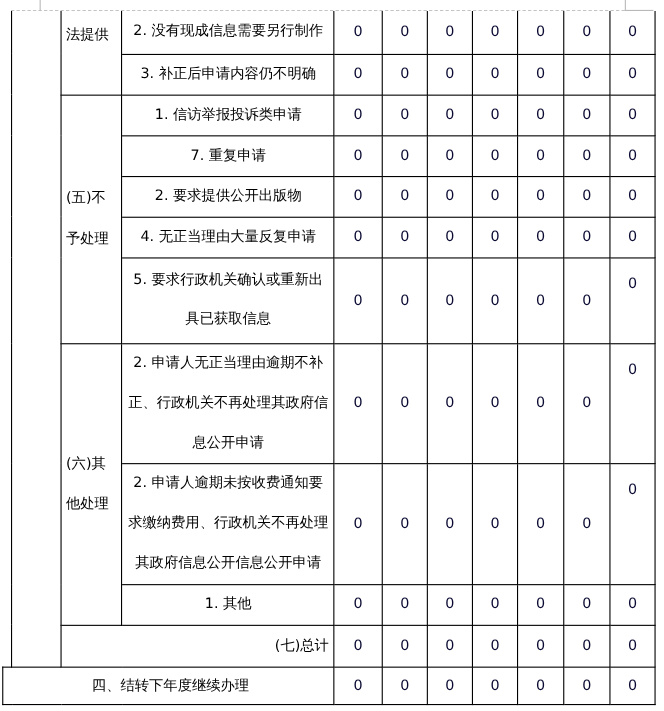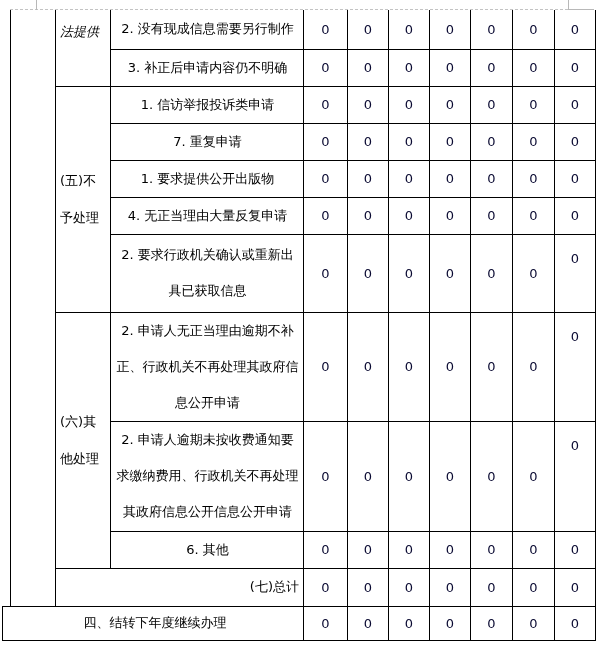--- a/index.html
+++ b/index.html
@@ -13,21 +13,21 @@
   .tick-l{left:36px;} .tick-r{left:568px;}
   
   table{position:absolute;left:2px;top:10px;border-collapse:collapse;table-layout:fixed;
         width:593px;}
   td{border:1px solid #000;padding:0;font-size:13px;overflow:hidden;
      vertical-align:middle;}
   tr.r1 td{border-top:none;}
   td.filler{border:none;}
   td.itemcell{padding:0 4px 0 5px;line-height:36px;text-align:center;}
   td.catcell{padding:0 2px 0 4px;line-height:37px;white-space:pre-line;text-align:left;}
-  td.cat-top{vertical-align:top;padding-top:13px;line-height:18px;font-style:italic;}
+  td.cat-top{vertical-align:top;padding-top:13px;line-height:18px;}
   td.num{text-align:center;color:#0a0a32;font-size:13px;}
   td.vtop{vertical-align:top;padding-top:16px;}
   td.totalcell{padding:0 4px;text-align:right;}
   td.carrycell{padding:0 4px 0 8px;text-align:center;}
 </style>
 </head>
 <body>
 
 <div class="stage">
 
@@ -95,21 +95,21 @@
       <td class="num">0</td>
       <td class="num">0</td>
       <td class="num">0</td>
       <td class="num">0</td>
       <td class="num">0</td>
       <td class="num">0</td>
       <td class="num">0</td>
     </tr>
 
     <tr style="height:37px">
-      <td class="itemcell">1. 要求提供公开出版物</td>
+      <td class="itemcell">2. 要求提供公开出版物</td>
       <td class="num">0</td>
       <td class="num">0</td>
       <td class="num">0</td>
       <td class="num">0</td>
       <td class="num">0</td>
       <td class="num">0</td>
       <td class="num">0</td>
     </tr>
 
     <tr style="height:36px">
@@ -117,21 +117,21 @@
       <td class="num">0</td>
       <td class="num">0</td>
       <td class="num">0</td>
       <td class="num">0</td>
       <td class="num">0</td>
       <td class="num">0</td>
       <td class="num">0</td>
     </tr>
 
     <tr style="height:78px">
-      <td class="itemcell">2. 要求行政机关确认或重新出具已获取信息</td>
+      <td class="itemcell">5. 要求行政机关确认或重新出具已获取信息</td>
       <td class="num">0</td>
       <td class="num">0</td>
       <td class="num">0</td>
       <td class="num">0</td>
       <td class="num">0</td>
       <td class="num">0</td>
       <td class="num vtop">0</td>
     </tr>
 
     <tr style="height:108px">
@@ -152,21 +152,21 @@
       <td class="num">0</td>
       <td class="num">0</td>
       <td class="num">0</td>
       <td class="num">0</td>
       <td class="num">0</td>
       <td class="num">0</td>
       <td class="num vtop">0</td>
     </tr>
 
     <tr style="height:36px">
-      <td class="itemcell">6. 其他</td>
+      <td class="itemcell">1. 其他</td>
       <td class="num">0</td>
       <td class="num">0</td>
       <td class="num">0</td>
       <td class="num">0</td>
       <td class="num">0</td>
       <td class="num">0</td>
       <td class="num">0</td>
     </tr>
 
     <tr style="height:38px">

